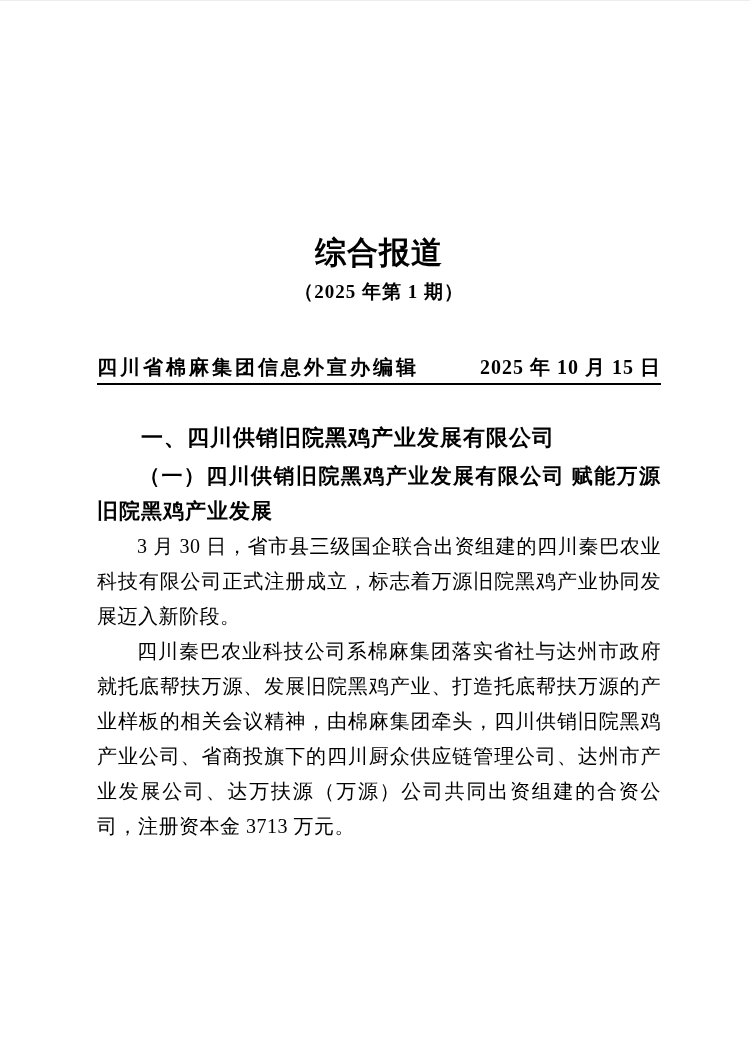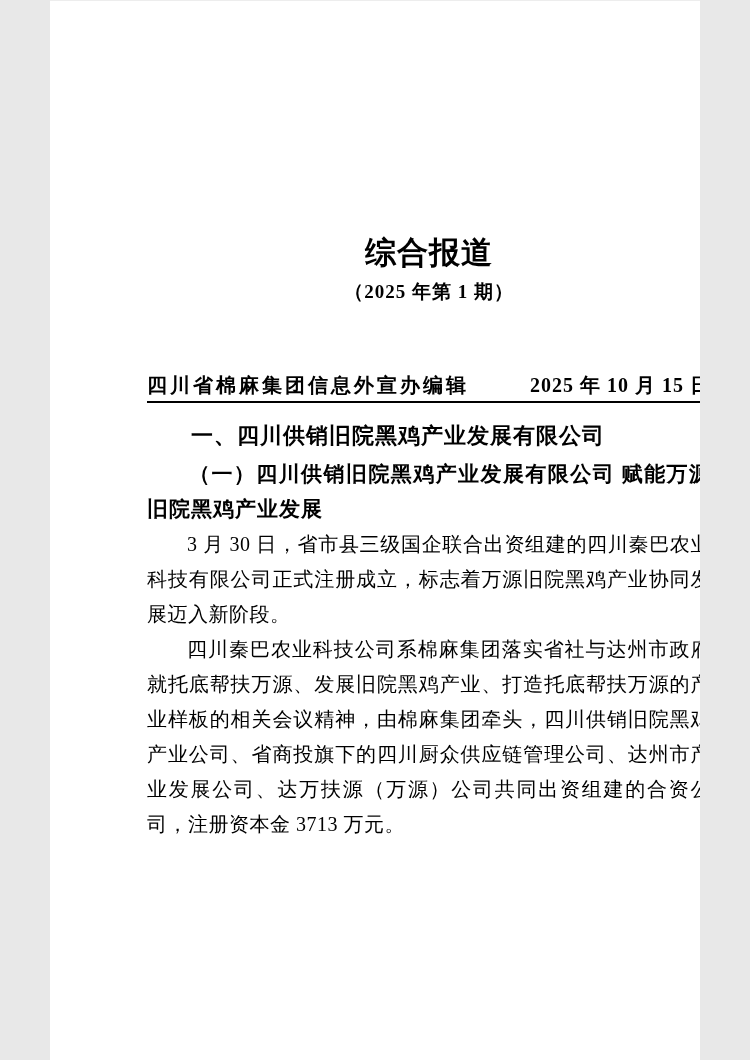--- a/index.html
+++ b/index.html
@@ -1,19 +1,19 @@
 <!DOCTYPE html>
 <html><head>
 <meta charset="utf-8">
 <style>
   * { margin: 0; padding: 0; box-sizing: border-box; }
   html, body { background: #e8e8e8; }
   .page {
     position: relative;
-    width: 650px;
+    width: 750px;
     height: 1060px;
     margin: 0 auto;
     background: #ffffff;
     color: #000000;
     overflow: hidden;
     font-family: "Liberation Serif", "DejaVu Serif", serif;
     border-top: 1px solid #ededed;
   }
   .content {
     position: absolute;
@@ -31,34 +31,34 @@
   }
   .doc-issue {
     margin-top: 9px;
     font-size: 19px;
     line-height: 24px;
     font-weight: bold;
     text-align: center;
     letter-spacing: 1px;
   }
   .editor-row {
-    margin-top: 69px;
+    margin-top: 51px;
     display: flex;
     justify-content: space-between;
     align-items: baseline;
     font-size: 20px;
     line-height: 24px;
     font-weight: bold;
     border-bottom: 2px solid #000;
     padding-bottom: 4px;
   }
   .editor-credit { letter-spacing: 3px; white-space: nowrap; }
   .publish-date  { letter-spacing: 1px; white-space: nowrap; text-align: center; }
   .section-heading {
-    margin-top: 18px;
+    margin-top: 38px;
     font-size: 22px;
     line-height: 30px;
     font-weight: bold;
     font-family: "Liberation Sans", "DejaVu Sans", sans-serif;
     text-indent: 2em;
     letter-spacing: 1px;
   }
   .subsection-heading {
     margin-top: 6px;
     font-size: 21px;

